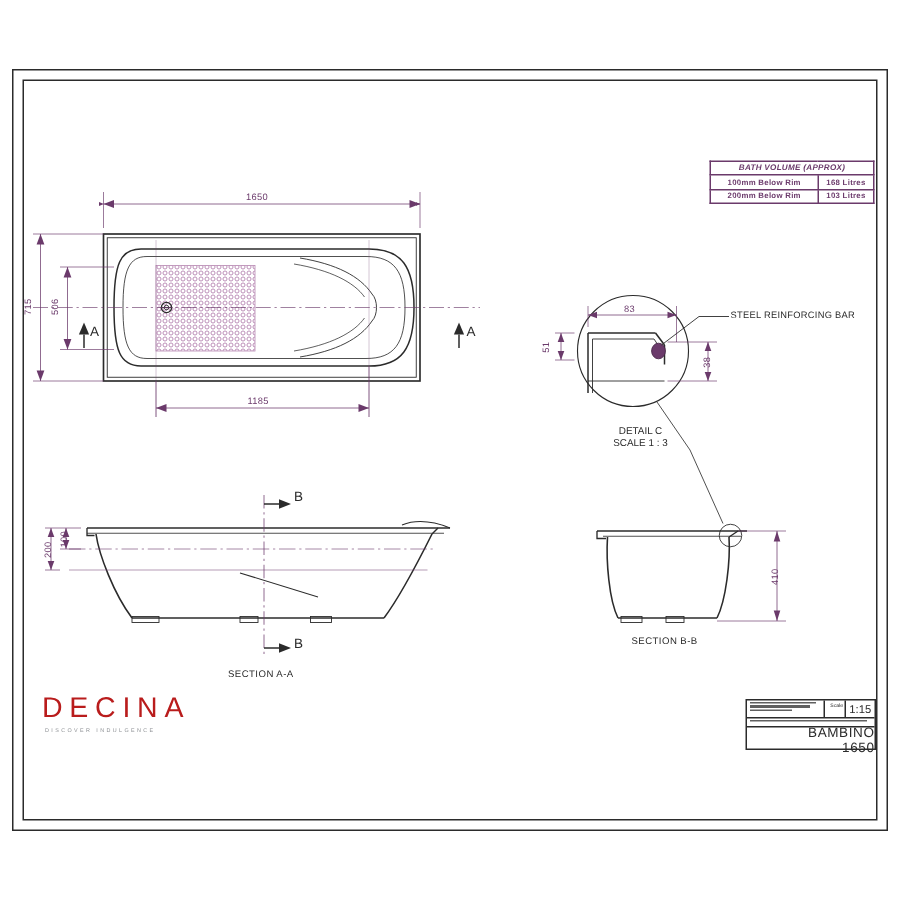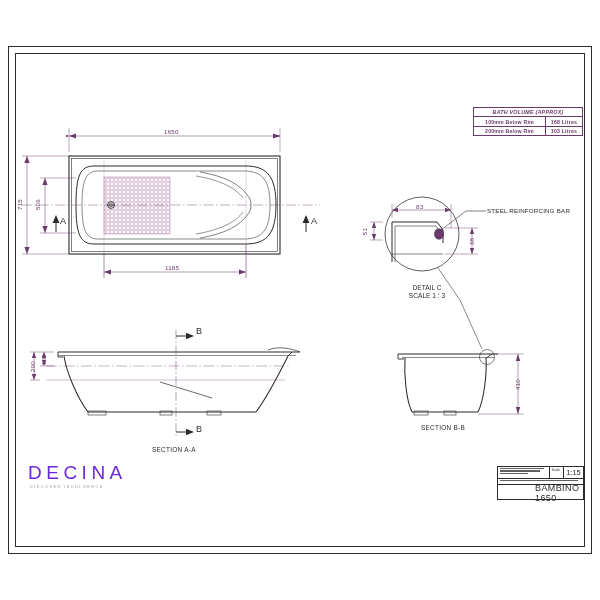--- a/index.html
+++ b/index.html
@@ -22,25 +22,25 @@
   
   .voltable{position:absolute;left:473px;top:107px;width:110px;border:1px solid #6b3a6b;box-sizing:border-box;
             border-collapse:collapse;background:#fff;}
   .voltable td,.voltable th{border:.6px solid #6b3a6b;color:#6b3a6b;font-size:5.2px;
             font-family:"Liberation Sans",sans-serif;padding:1.2px 2px;text-align:center;font-weight:bold;letter-spacing:.2px;}
   .voltable th{font-size:5.4px;font-style:italic;}
   .voltable td.c1{width:66%;}
 
   
   .logo{position:absolute;left:28px;top:462px;}
-  .logo-text{font-family:"Liberation Sans",sans-serif;font-size:19px;letter-spacing:4.5px;color:#6d28d9;font-weight:400;}
+  .logo-text{font-family:"Liberation Sans",sans-serif;font-size:19px;letter-spacing:4.5px;color:#b91c1c;font-weight:400;}
   .logo-tag{font-family:"Liberation Sans",sans-serif;font-size:3.6px;letter-spacing:1.6px;color:#8d9094;margin-top:1px;padding-left:2px;}
 
   
-  .titleblock{position:absolute;left:497px;top:466px;width:87px;height:34px;border:.9px solid #2b2b2b;box-sizing:border-box;}
+  .titleblock{position:absolute;left:497px;top:466px;width:87px;height:34px;border:.9px solid #2b2b2b;box-sizing:border-box;text-align:right;}
   .tb-row1{display:flex;height:11px;border-bottom:.7px solid #2b2b2b;}
   .tb-legal{flex:0 0 52px;border-right:.7px solid #2b2b2b;overflow:hidden;padding:1px 1.5px;box-sizing:border-box;}
   .tb-legal div{height:1.3px;background:#2b2b2b;margin-bottom:1.1px;opacity:.75;}
   .tb-legal div:nth-child(1){width:92%;}
   .tb-legal div:nth-child(2){width:84%;}
   .tb-legal div:nth-child(3){width:60%;}
   .tb-scalelab{flex:0 0 14px;border-right:.7px solid #2b2b2b;font-size:3.4px;color:#2b2b2b;padding:1px 1px 0 1.5px;box-sizing:border-box;}
   .tb-scaleval{flex:1;display:flex;align-items:center;justify-content:center;font-size:7.5px;color:#2b2b2b;}
   .tb-row2{height:6px;border-bottom:.7px solid #2b2b2b;padding:1px 2px;box-sizing:border-box;overflow:hidden;}
   .tb-row2 div{height:1.4px;background:#2b2b2b;width:96%;opacity:.75;}

